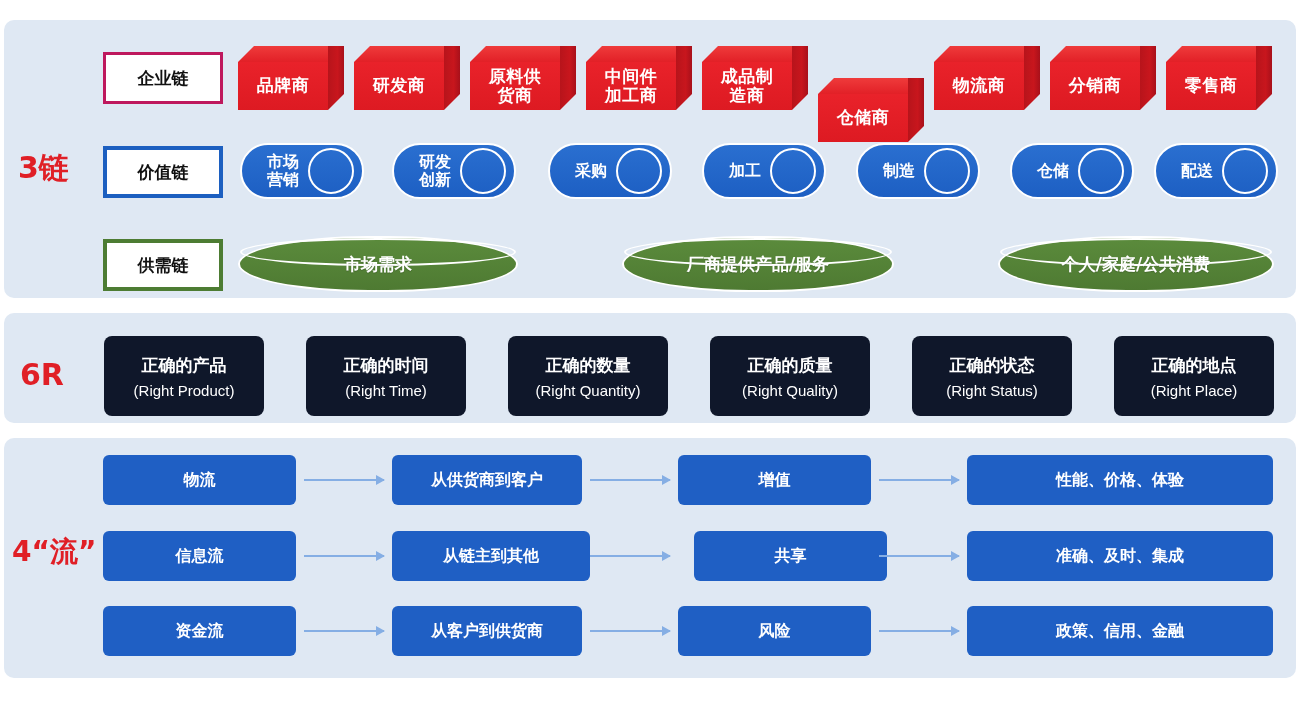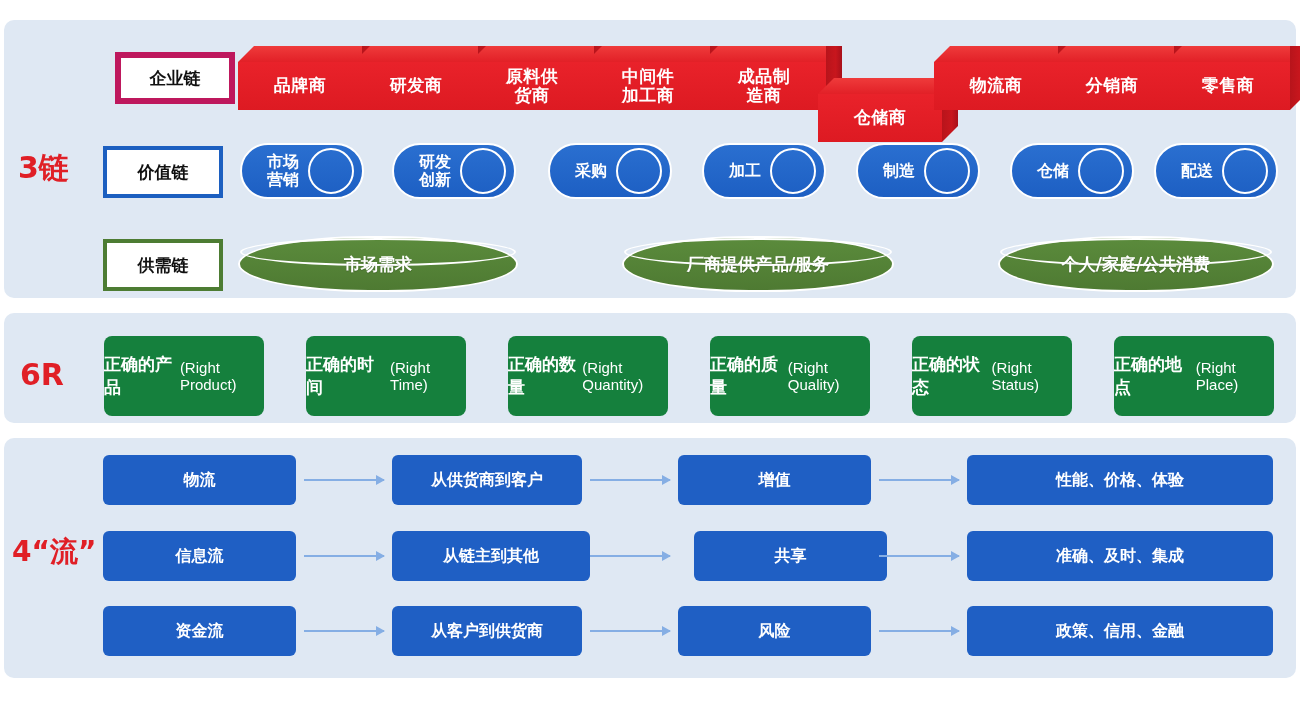--- a/index.html
+++ b/index.html
@@ -39,26 +39,26 @@
   .chain-name{
     position:absolute;
     width:120px;height:52px;
     background:#ffffff;
     box-sizing:border-box;
     display:flex;align-items:center;justify-content:center;
     font-size:17px;font-weight:bold;color:#111;
     font-family:"DejaVu Sans","Liberation Sans",sans-serif;
   }
   .chain-name span{pointer-events:none;}
-  #chain-name-0{left:103px;top:52px;border:6px solid #be185d;box-shadow:inset 0 0 0 2px #fff;margin-left:12px;}
+  #chain-name-0{left:103px;top:52px;border:3px solid #be185d;box-shadow:inset 0 0 0 2px #fff;}
   #chain-name-1{left:103px;top:146px;border:4px solid #1c5fc0;box-shadow:inset 0 0 0 2px #fff;}
   #chain-name-2{left:103px;top:239px;border:4px solid #4d7c33;box-shadow:inset 0 0 0 2px #fff;}
 
   
-  .cube{position:absolute;top:46px;height:64px;padding-left:34px;}
+  .cube{position:absolute;top:46px;height:64px;}
   .cube .top{
     position:absolute;left:0;top:0;width:100%;height:16px;
     background:linear-gradient(180deg,#ef3b3b 0%,#e22027 100%);
     -webkit-clip-path:polygon(16px 0,100% 0,calc(100% - 16px) 100%,0 100%);
     clip-path:polygon(16px 0,100% 0,calc(100% - 16px) 100%,0 100%);
   }
   .cube .side{
     position:absolute;right:0;top:0;width:16px;height:100%;
     background:linear-gradient(90deg,#b7141b 0%,#c8161d 60%,#a8101a 100%);
     -webkit-clip-path:polygon(0 0,100% 0,100% calc(100% - 16px),0 100%);
@@ -114,22 +114,22 @@
     position:absolute;left:0;right:0;top:0;bottom:0;
     display:flex;align-items:center;justify-content:center;
     color:#fff;font-weight:bold;font-size:17px;
     font-family:"DejaVu Sans","Liberation Sans",sans-serif;
     text-shadow:0 1px 1px rgba(0,0,0,.18);
   }
 
   
   .r-card{
     position:absolute;top:336px;width:160px;height:80px;
-    background:#15803d;border-radius:8px;
-    display:flex;flex-direction:row;align-items:center;justify-content:center;
+    background:#0f172a;border-radius:8px;
+    display:flex;flex-direction:column;align-items:center;justify-content:center;
     color:#ffffff;gap:5px;
   }
   .r-card .cn{font-size:17px;font-weight:bold;font-family:"DejaVu Sans","Liberation Sans",sans-serif;}
   .r-card .en{font-size:15px;font-family:"Liberation Sans",sans-serif;}
 
   
   .f-box{
     position:absolute;height:50px;
     background:#1f5fc4;border-radius:6px;
     display:flex;align-items:center;justify-content:center;

